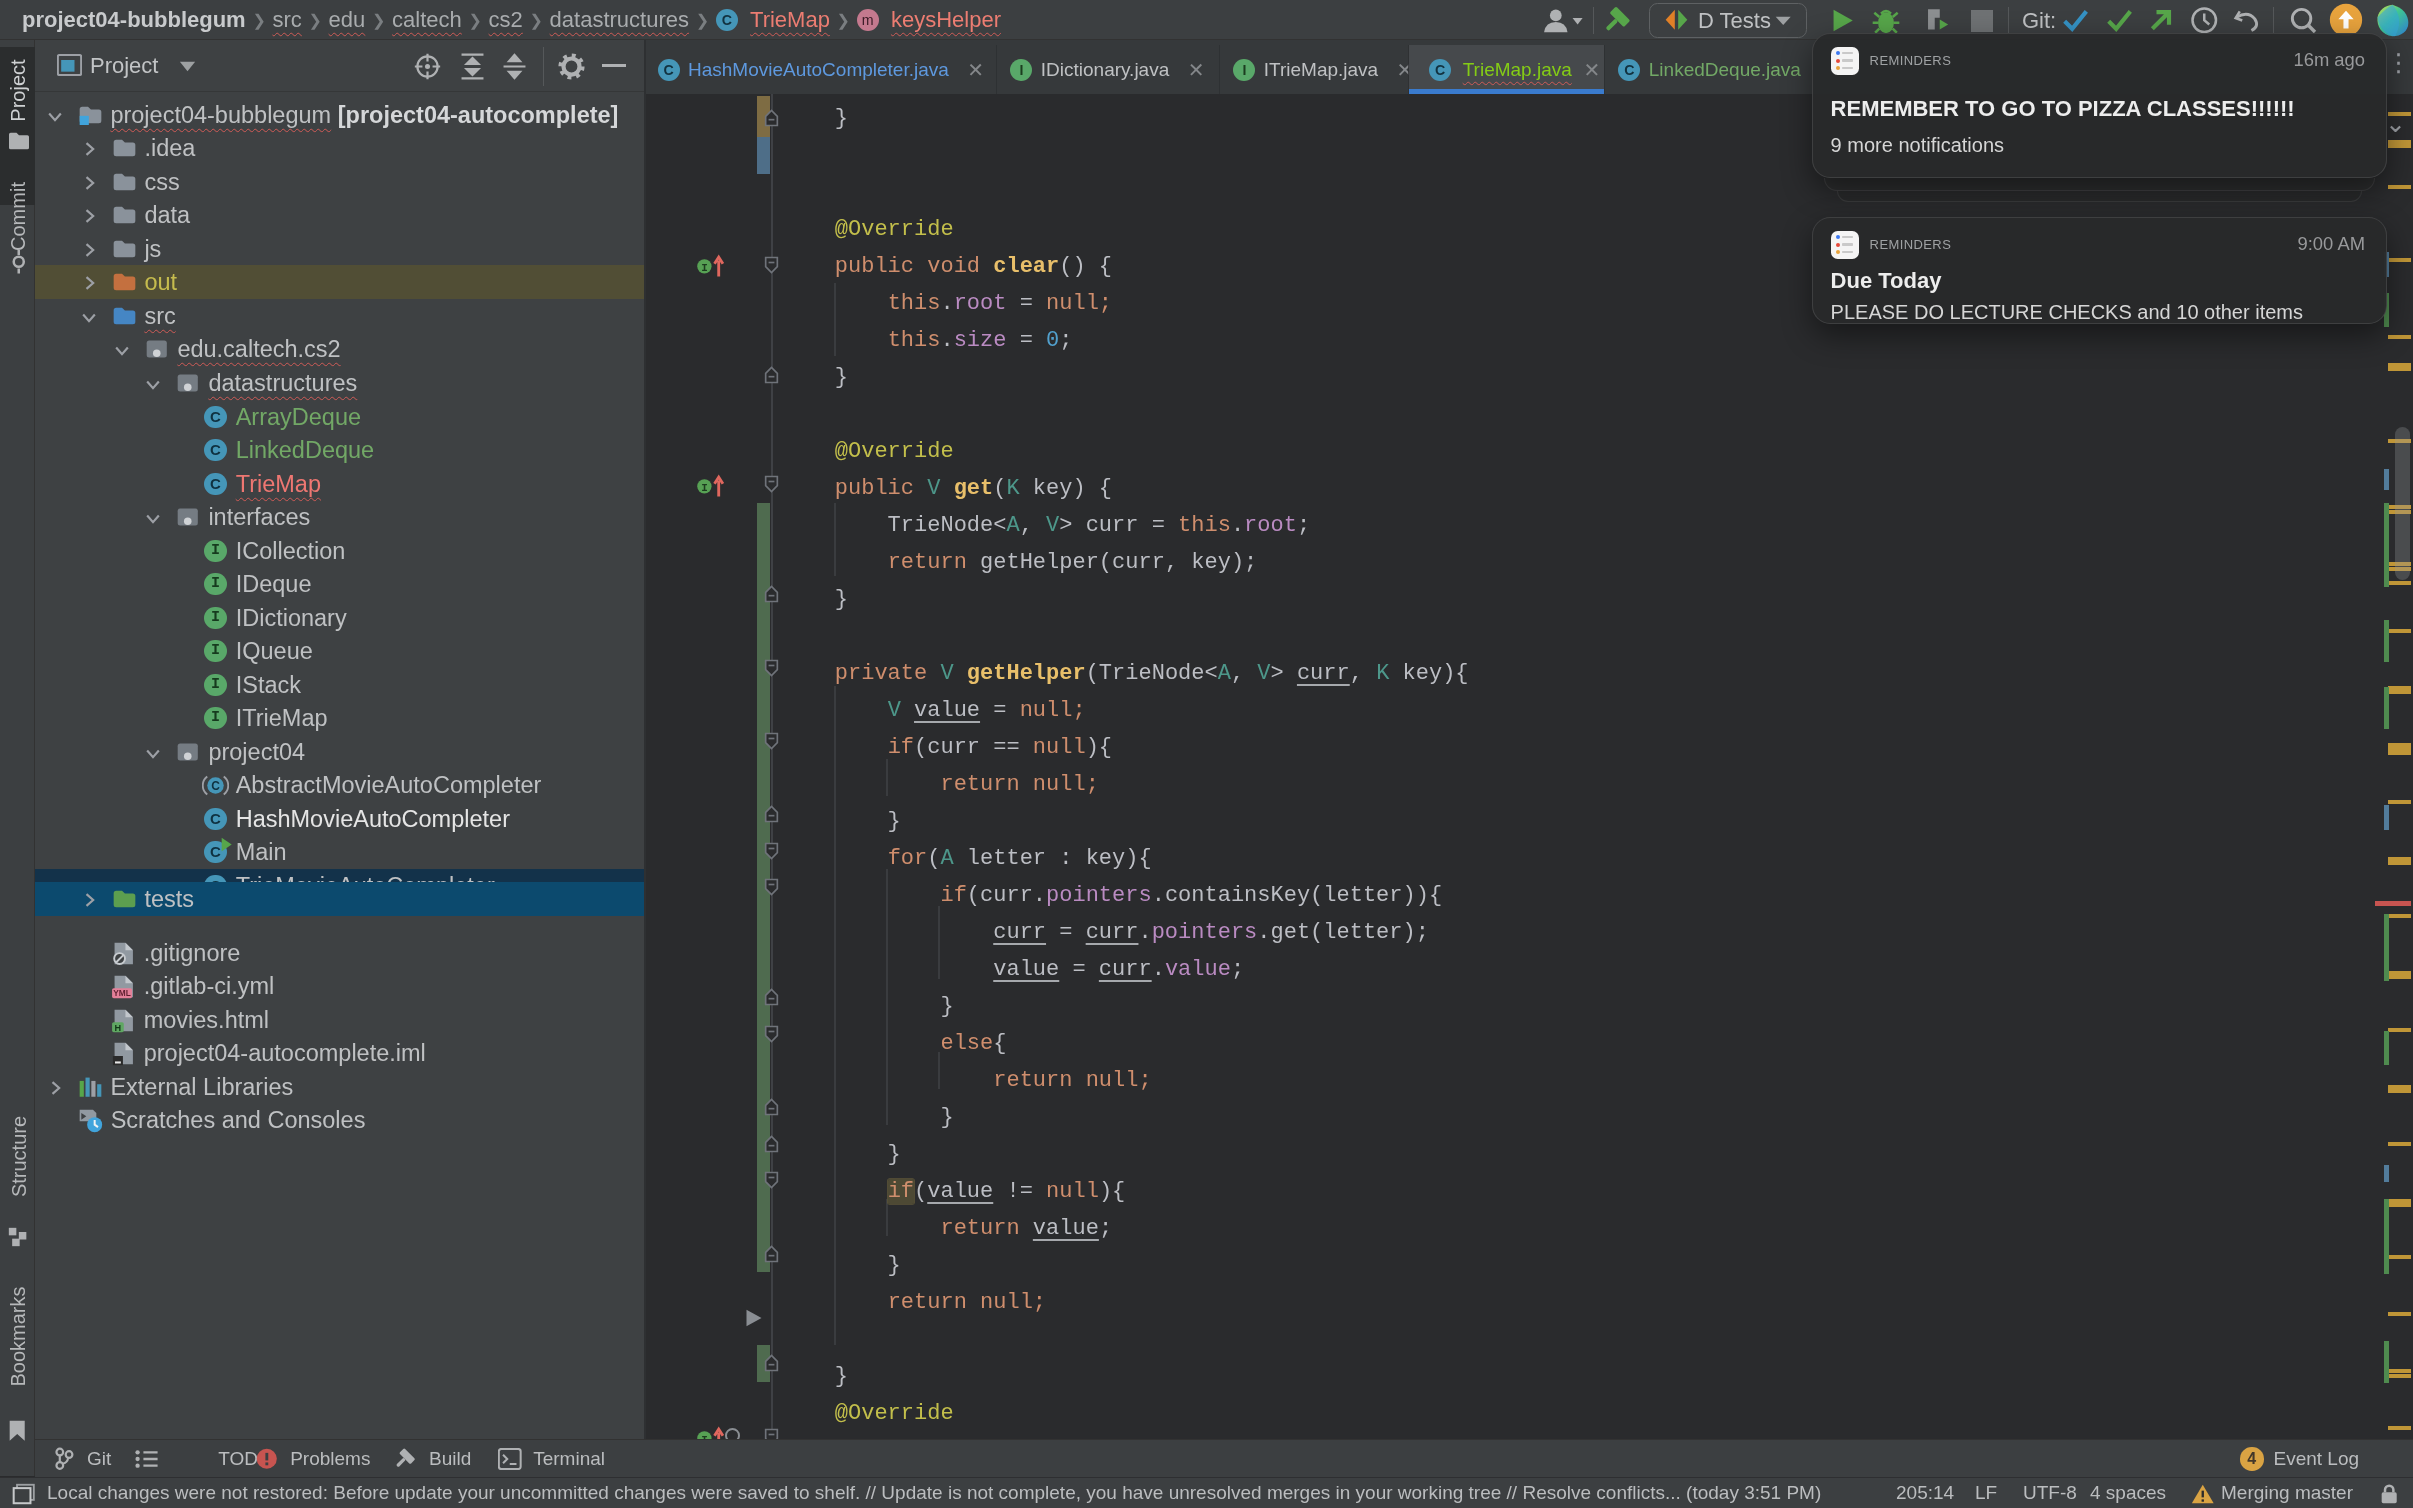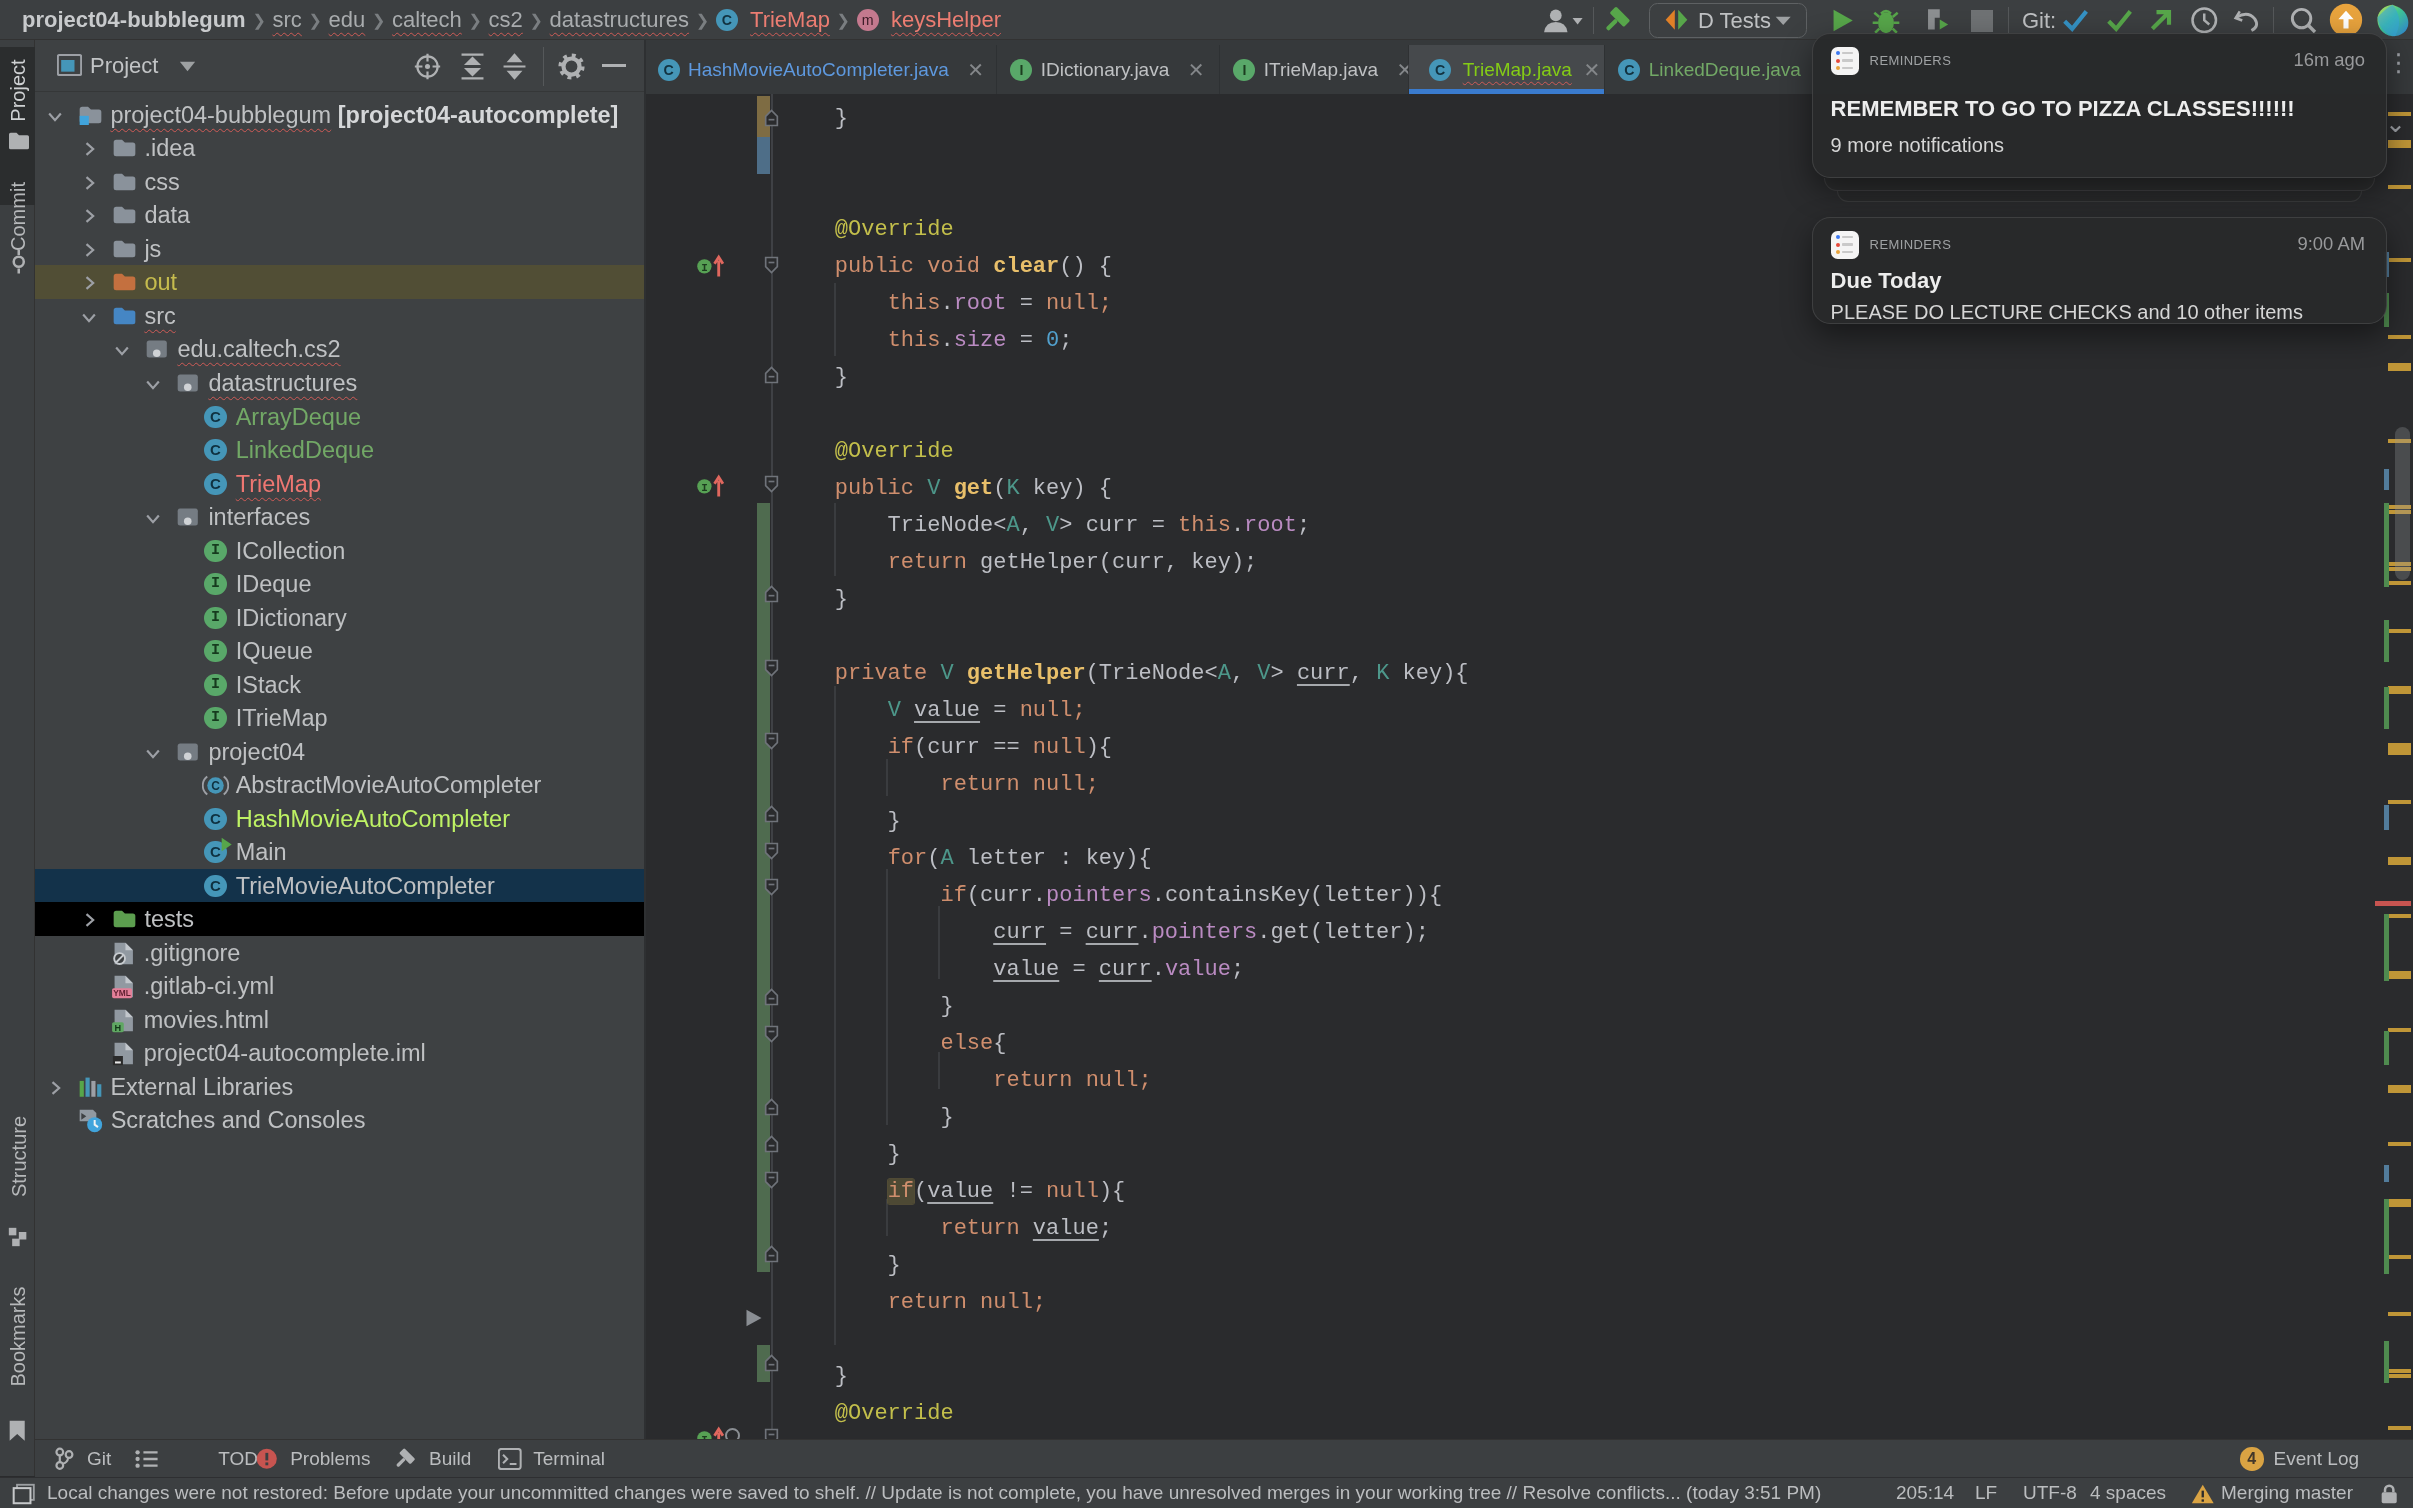--- a/index.html
+++ b/index.html
@@ -382,37 +382,37 @@
             <circle cx="18" cy="15" r="11" fill="#4596B8"></circle>
             <text x="18" y="21" font-size="16" font-weight="bold" fill="#0F3140" text-anchor="middle" font-family="Liberation Sans">C</text>
           </svg>
         </span>
         <span>AbstractMovieAutoCompleter</span>
       </div>
       <div class="row i4" style="top:762px;">
         <span class="ticon">
           <span class="cc" style="background:#4596B8;color:#0F3140;">C</span>
         </span>
-        <span><span style="color:#bef264">HashMovieAutoCompleter</span></span>
+        <span><span style="color:#e5e5e5">HashMovieAutoCompleter</span></span>
       </div>
       <div class="row i4" style="top:795px;">
         <span class="ticon">
           <span class="cc" style="background:#4596B8;color:#0F3140;position:relative;">C<svg style="position:absolute;right:-6.7px;top:-3.4px" width="13.4" height="15" viewBox="0 0 16 18">
               <path d="M2 1 L14 9 L2 17 z" fill="#57A64A"></path>
             </svg></span>
         </span>
         <span>Main</span>
       </div>
       <div class="row i4" style="top:829px;background:#13324A;">
         <span class="ticon">
           <span class="cc" style="background:#4596B8;color:#0F3140;">C</span>
         </span>
         <span>TrieMovieAutoCompleter</span>
       </div>
-      <div class="row l1" style="top:862px;background:#000000;">
+      <div class="row l1" style="top:842px;background:#0c4a6e;">
         <span class="chev"><svg width="20" height="20" viewBox="0 0 24 24">
             <path d="M9 5 l8 7 -8 7" stroke="#9DA0A6" stroke-width="2.6" fill="none"></path>
           </svg></span>
         <span class="ticon">
           <svg width="25" height="22" viewBox="0 0 30 26">
             <path d="M2 6 a3 3 0 013-3 h7 l3.5 3.5 H25 a3 3 0 013 3 V20 a3 3 0 01-3 3 H5 a3 3 0 01-3-3 z" fill="#5C9E4F"></path>
           </svg>
         </span>
         <span>tests</span>
       </div>

